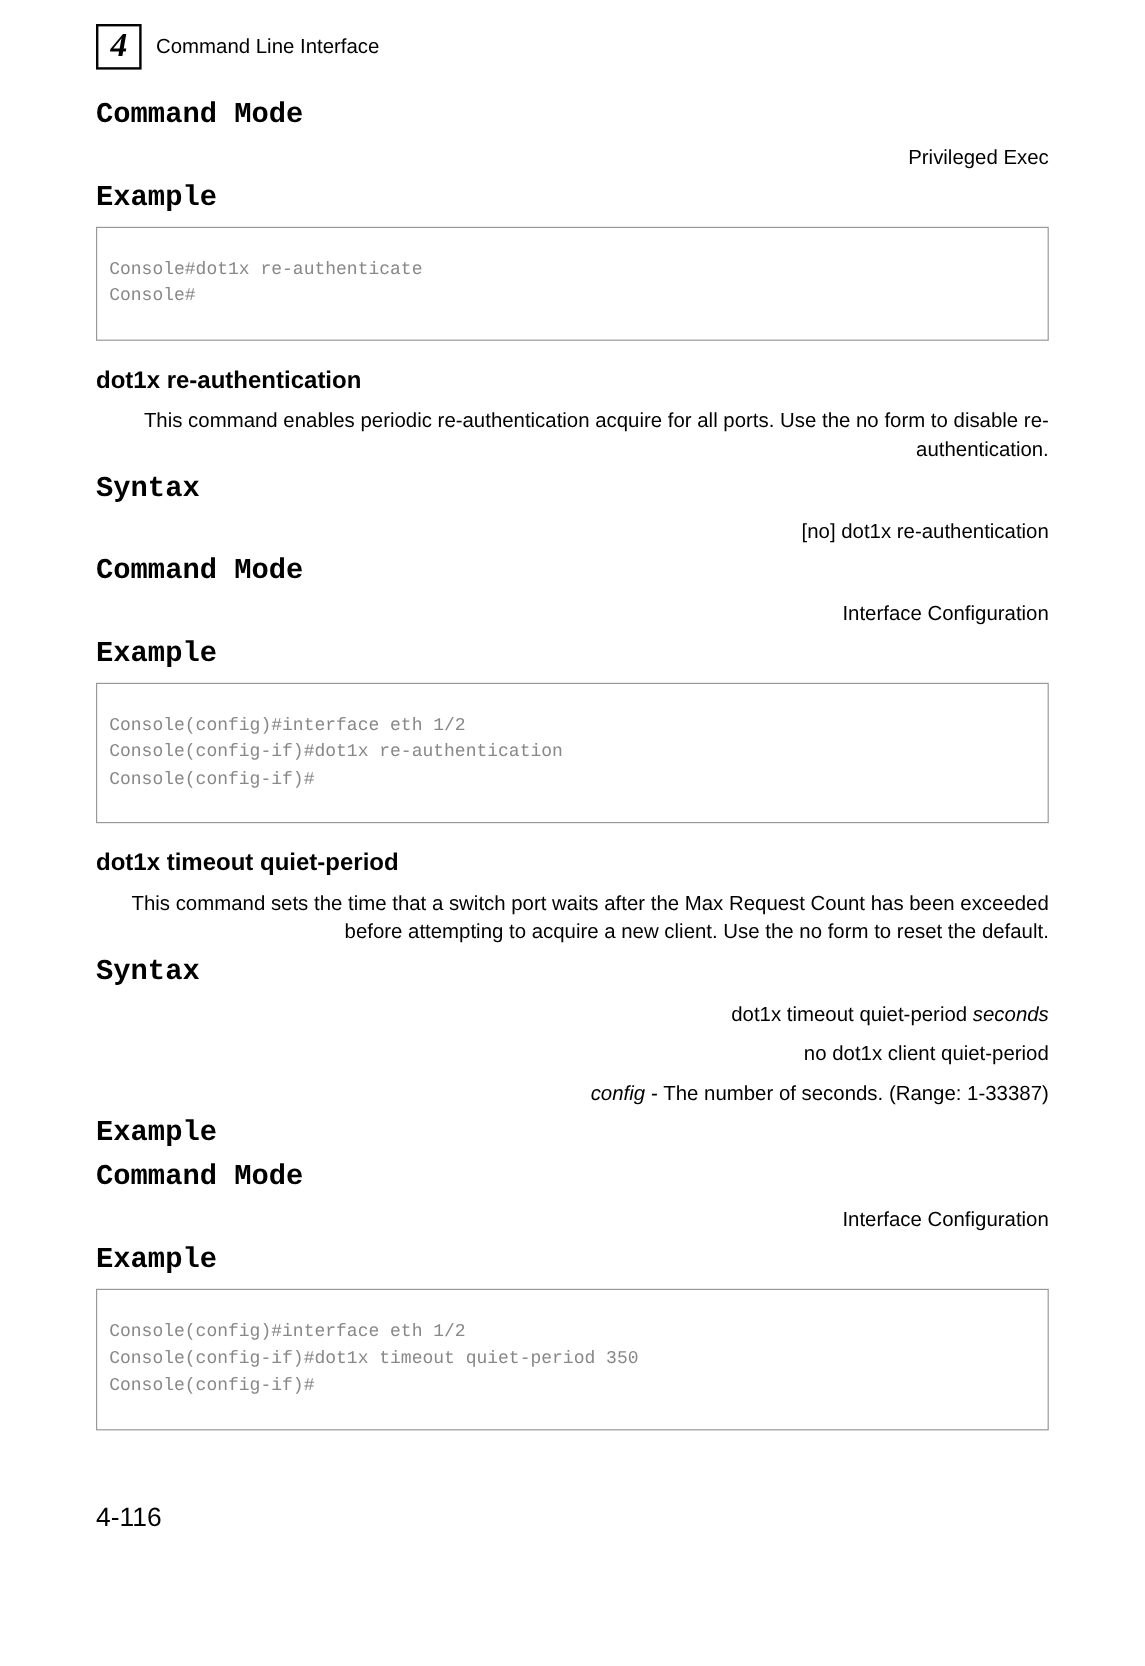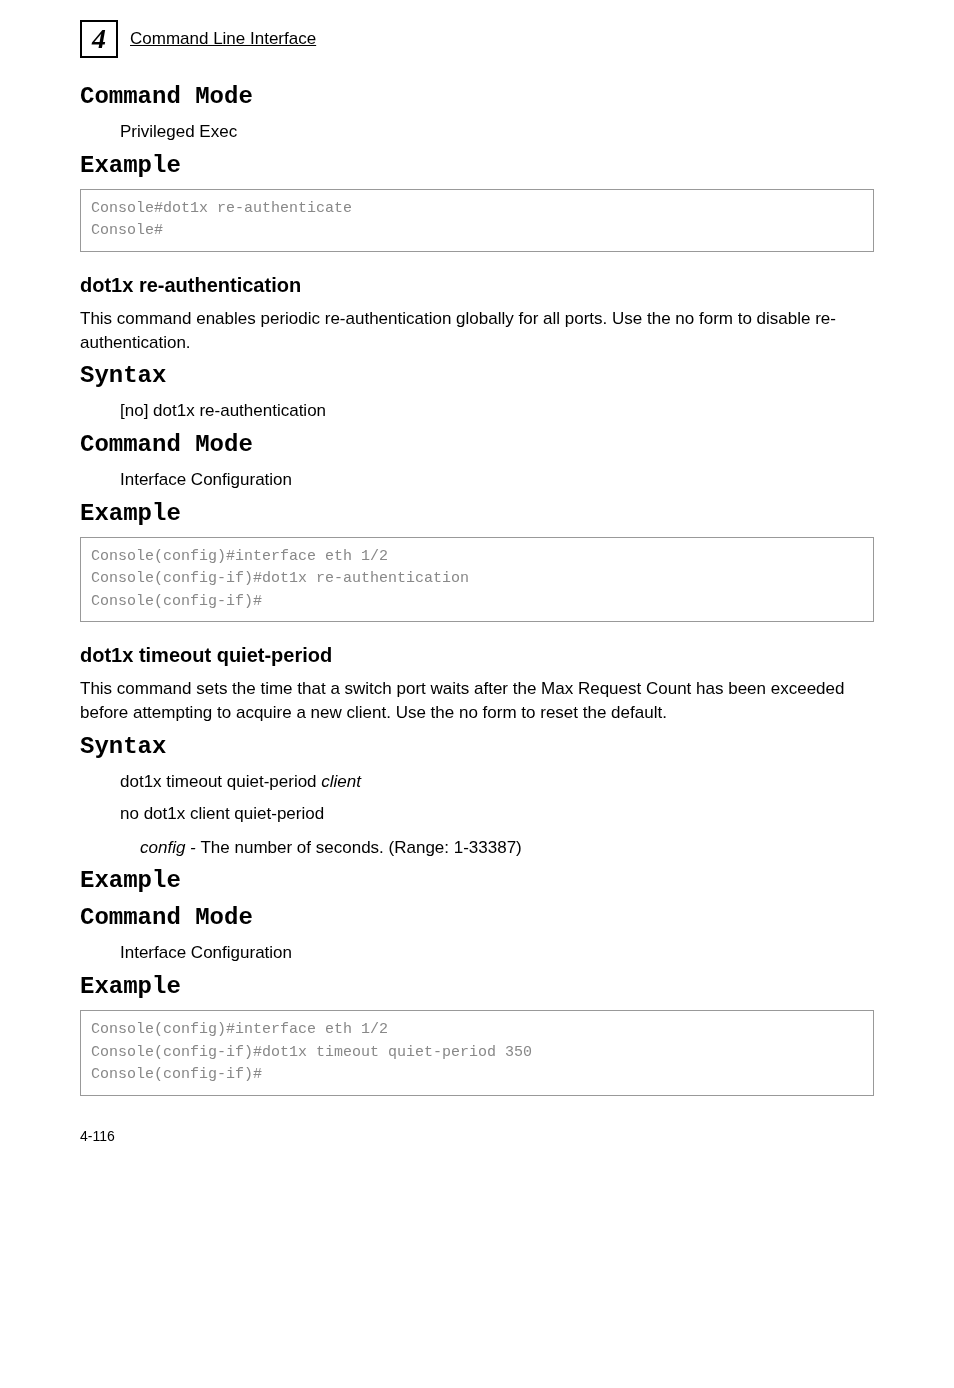--- a/index.html
+++ b/index.html
@@ -39,74 +39,74 @@
     .chapter-number {
       font-size: 28px;
       font-weight: bold;
       font-style: italic;
       font-family: Georgia, serif;
     }
     
     .header-text {
       font-size: 17px;
       font-family: Arial, sans-serif;
-      text-decoration: underline;
     }
     
     .section-heading {
       font-size: 24px;
       font-weight: bold;
       margin-bottom: 10px;
       font-family: Liberation Mono, monospace;
     }
     
     .subsection-heading {
       font-size: 20px;
       font-weight: bold;
       margin-top: 22px;
       margin-bottom: 10px;
     }
     
     .body-text {
       font-size: 17px;
       line-height: 1.4;
       margin-bottom: 8px;
+      text-align: right;
     }
     
     .indented {
       margin-left: 40px;
     }
     
     .indented-more {
       margin-left: 60px;
     }
     
     .code-block {
       border: 1px solid #999;
-      padding: 8px 10px;
+      padding: 24px 10px;
       font-family: "Courier New", monospace;
       font-size: 15px;
       color: #888;
       line-height: 1.5;
       margin-top: 8px;
       margin-bottom: 18px;
       white-space: pre;
     }
     
     .italic {
       font-style: italic;
     }
     
     .bold {
       font-weight: normal;
     }
     
     .page-number {
-      font-size: 14px;
-      margin-top: 32px;
+      font-size: 22px;
+      margin-top: 60px;
     }
   </style>
 </head>
 <body>
 
 <div class="page-container">
 
   <div class="header">
     <div class="chapter-box">
       <span class="chapter-number">4</span>
@@ -116,21 +116,21 @@
 
   <div class="section-heading">Command Mode</div>
   <div class="body-text indented">Privileged Exec</div>
 
   <div class="section-heading">Example</div>
   <div class="code-block">Console#dot1x re-authenticate
 Console#</div>
 
   <div class="subsection-heading">dot1x re-authentication</div>
   <div class="body-text">
-    <span>This command enables periodic re-authentication globally for all ports. Use the </span><span class="bold">no</span><span> form to disable re-authentication.</span>
+    <span>This command enables periodic re-authentication acquire for all ports. Use the </span><span class="bold">no</span><span> form to disable re-authentication.</span>
   </div>
 
   <div class="section-heading">Syntax</div>
   <div class="body-text indented">
     <span>[</span><span class="bold">no</span><span>] </span><span class="bold">dot1x re-authentication</span>
   </div>
 
   <div class="section-heading">Command Mode</div>
   <div class="body-text indented">Interface Configuration</div>
 
@@ -139,21 +139,21 @@
 Console(config-if)#dot1x re-authentication
 Console(config-if)#</div>
 
   <div class="subsection-heading">dot1x timeout quiet-period</div>
   <div class="body-text">
     <span>This command sets the time that a switch port waits after the Max Request Count has been exceeded before attempting to acquire a new client. Use the </span><span class="bold">no</span><span> form to reset the default.</span>
   </div>
 
   <div class="section-heading">Syntax</div>
   <div class="body-text indented">
-    <span class="bold">dot1x timeout quiet-period </span><span class="italic">client</span>
+    <span class="bold">dot1x timeout quiet-period </span><span class="italic">seconds</span>
   </div>
   <div class="body-text indented bold">no dot1x client quiet-period</div>
   <div class="body-text indented-more" style="margin-top:10px;">
     <span class="italic">config - </span><span>The number of seconds. (Range: 1-33387)</span>
   </div>
 
   <div class="section-heading">Example</div>
 
   <div class="section-heading">Command Mode</div>
   <div class="body-text indented">Interface Configuration</div>

